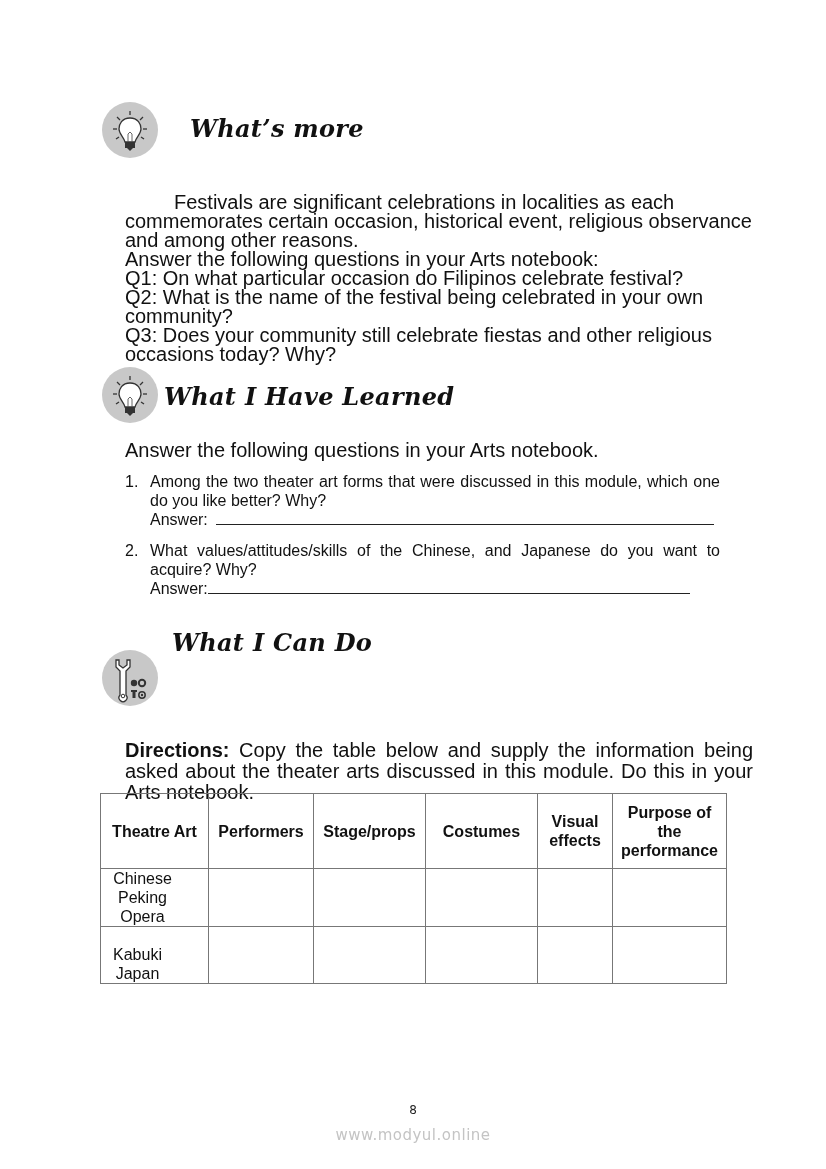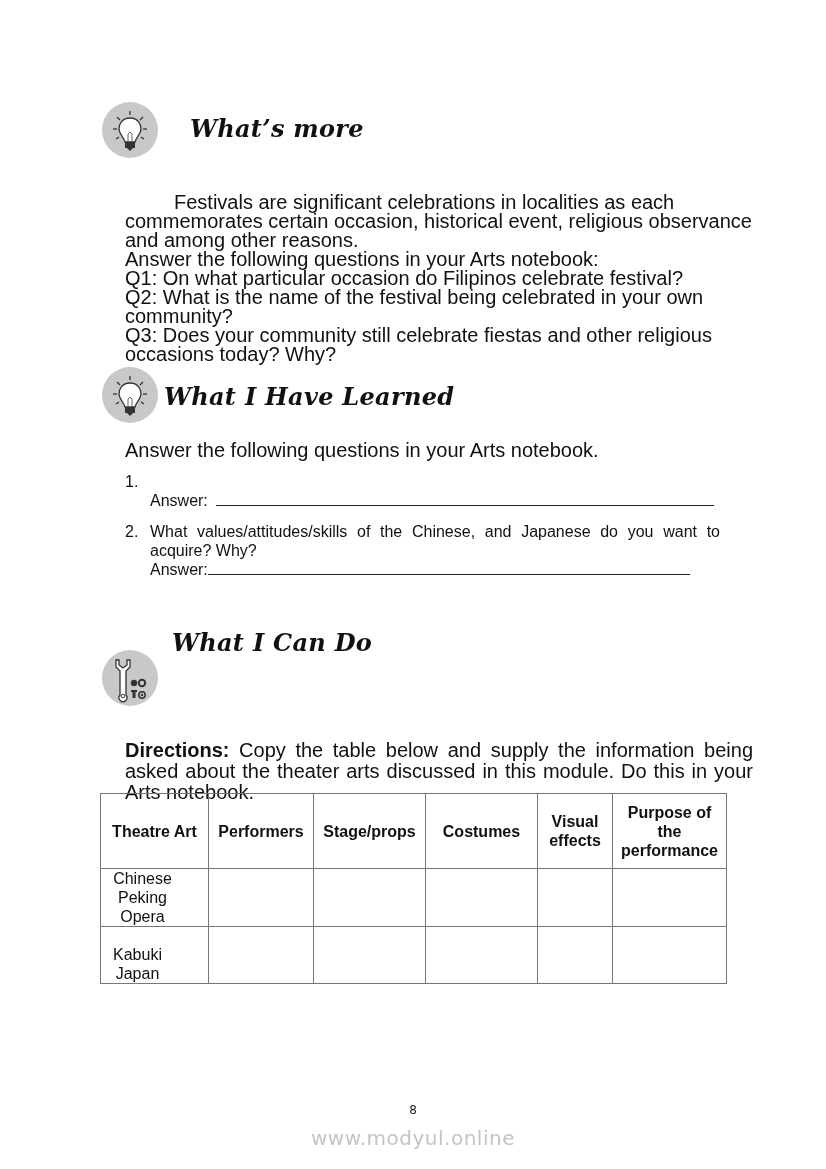--- a/index.html
+++ b/index.html
@@ -18,21 +18,21 @@
   .list .num { position: absolute; left: 25px; top: 0; }
   .answer-line { display: inline-block; border-bottom: 1px solid #222; height: 14px; vertical-align: baseline; }
   table.tbl { position: absolute; left: 100px; top: 793px; width: 627px; border-collapse: collapse;
               font-size: 16px; }
   table.tbl th, table.tbl td { border: 1px solid #777; padding: 0 6px; }
   table.tbl th { font-weight: bold; text-align: center; height: 74px; line-height: 19px; }
   table.tbl td { height: 56px; vertical-align: bottom; line-height: 19px; text-align: center; }
   .footer-page { position: absolute; left: 0; width: 826px; top: 1103px; text-align: center;
                  font-family: "DejaVu Sans", sans-serif; font-size: 12px; color: #222; }
   .footer-url { position: absolute; left: 0; width: 826px; top: 1126px; text-align: center;
-                font-family: "DejaVu Sans", sans-serif; font-size: 20px; color: #c4c4c4; letter-spacing: 0.5px; }
+                font-family: "DejaVu Sans", sans-serif; font-size: 15px; color: #c4c4c4; letter-spacing: 0.5px; }
 </style>
 </head>
 <body>
 
 <div class="icon-circle" style="left:102px; top:102px;">
   <svg viewBox="0 0 56 56">
     <g stroke="#333" stroke-width="1.3" fill="none">
       <line x1="28" y1="9" x2="28" y2="13"></line>
       <line x1="15" y1="15" x2="18" y2="18"></line>
       <line x1="41" y1="15" x2="38" y2="18"></line>
@@ -74,21 +74,21 @@
     <path d="M25 46 L31 46 L28 49 Z" fill="#333"></path>
   </svg>
 </div>
 <div class="heading" style="left:164px; top:382px;">What I Have Learned</div>
 
 <div class="para" style="top:441px;">Answer the following questions in your Arts notebook.</div>
 
 <div class="list" style="top:472px;">
   <div class="item">
     <span class="num">1.</span>
-    <br>
+    <span>Among the two theater art forms that were discussed in this module, which one do you like better? Why?</span><br>
     <span>Answer:</span>
     <span class="answer-line" style="width:498px; margin-left:4px;"></span>
   </div>
   <div class="item">
     <span class="num">2.</span>
     <span>What values/attitudes/skills of the Chinese, and Japanese do you want to acquire? Why?</span><br>
     <span>Answer:</span><span class="answer-line" style="width:482px;"></span>
   </div>
 </div>
 

